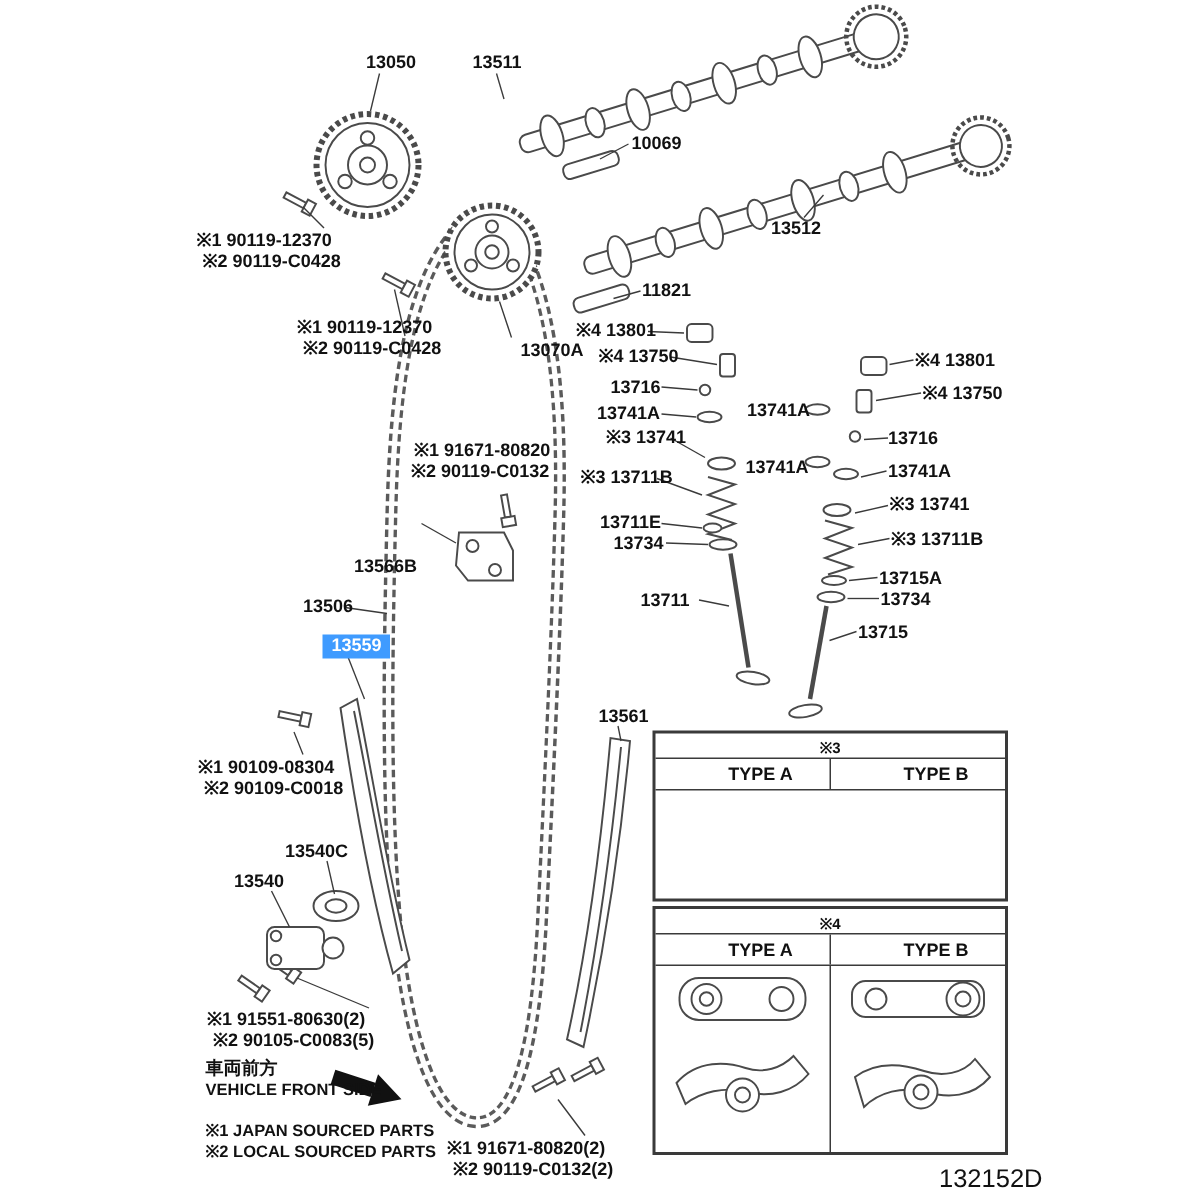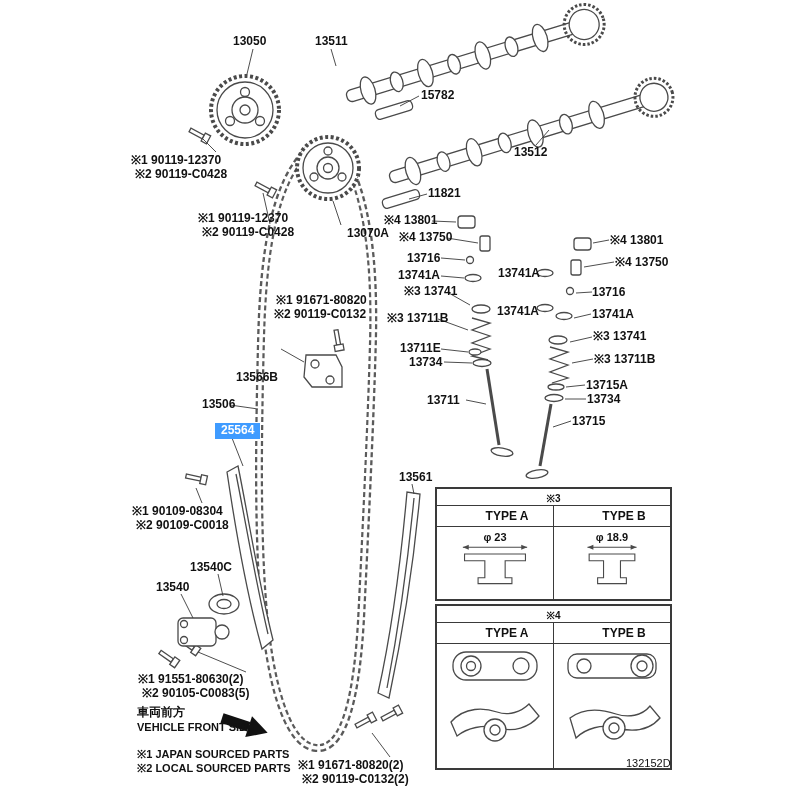--- a/index.html
+++ b/index.html
@@ -212,23 +212,23 @@
     <line x1="592" y1="337" x2="570" y2="342"></line>
     <line x1="593" y1="359" x2="572" y2="363"></line>
     <line x1="585" y1="385" x2="566" y2="387"></line>
     <line x1="586" y1="399" x2="565" y2="399"></line>
     <line x1="609" y1="240" x2="593" y2="243"></line>
     <line x1="614" y1="262" x2="584" y2="267"></line>
   </g>
 </svg>
 
 <div id="labels-layer">
-    <div class="label" style="left: 233px; top: 35px;">13050</div>
+    <div class="label" style="left: 244px; top: 35px;">13050</div>
     <div class="label" style="left: 315px; top: 35px;">13511</div>
-    <div class="label" style="left: 421px; top: 89px;">15782</div>
+    <div class="label" style="left: 421px; top: 89px;">10069</div>
     <div class="label" style="left: 514px; top: 146px;">13512</div>
     <div class="label" style="left: 131px; top: 154px;">※1 90119-12370</div>
     <div class="label" style="left: 135px; top: 168px;">※2 90119-C0428</div>
     <div class="label" style="left: 428px; top: 187px;">11821</div>
     <div class="label" style="left: 198px; top: 212px;">※1 90119-12370</div>
     <div class="label" style="left: 202px; top: 226px;">※2 90119-C0428</div>
     <div class="label" style="left: 313px; top: 227px; margin-left: 34px;">13070A</div>
     <div class="label" style="left: 384px; top: 214px;">※4 13801</div>
     <div class="label" style="left: 399px; top: 231px;">※4 13750</div>
     <div class="label" style="left: 407px; top: 252px;">13716</div>
@@ -246,62 +246,42 @@
     <div class="label" style="left: 387px; top: 312px;">※3 13711B</div>
     <div class="label" style="left: 594px; top: 353px;">※3 13711B</div>
     <div class="label" style="left: 236px; top: 342px; margin-top: 29px;">13566B</div>
     <div class="label" style="left: 400px; top: 342px;">13711E</div>
     <div class="label" style="left: 409px; top: 356px;">13734</div>
     <div class="label" style="left: 586px; top: 379px;">13715A</div>
     <div class="label" style="left: 587px; top: 393px;">13734</div>
     <div class="label" style="left: 202px; top: 398px;">13506</div>
     <div class="label" style="left: 427px; top: 394px;">13711</div>
     <div class="label" style="left: 572px; top: 415px;">13715</div>
-    <div class="label hl" style="left: 215px; top: 423px;">25564</div>
+    <div class="label hl" style="left: 215px; top: 423px;">13559</div>
     <div class="label" style="left: 399px; top: 471px;">13561</div>
     <div class="label" style="left: 132px; top: 505px;">※1 90109-08304</div>
     <div class="label" style="left: 136px; top: 519px;">※2 90109-C0018</div>
     <div class="label" style="left: 190px; top: 561px;">13540C</div>
     <div class="label" style="left: 156px; top: 581px;">13540</div>
     <div class="label" style="left: 138px; top: 673px;">※1 91551-80630(2)</div>
     <div class="label" style="left: 142px; top: 687px;">※2 90105-C0083(5)</div>
     <div class="label" style="left: 137px; top: 706px; font-size: 12px;">車両前方</div>
     <div class="label" style="left: 137px; top: 721px; font-size: 11px;">VEHICLE FRONT SIDE</div>
     <div class="label" style="left: 137px; top: 748px; font-size: 11px;">※1  JAPAN SOURCED PARTS</div>
     <div class="label" style="left: 137px; top: 762px; font-size: 11px;">※2  LOCAL SOURCED PARTS</div>
     <div class="label" style="left: 298px; top: 759px;">※1 91671-80820(2)</div>
     <div class="label" style="left: 302px; top: 773px;">※2 90119-C0132(2)</div>
-    <div class="label plain" style="left: 626px; top: 757px; font-size: 11px;">132152D</div>
+    <div class="label plain" style="left: 626px; top: 777px; font-size: 17px;">132152D</div>
   </div>
 
 <div class="ptable" style="left:435px;top:487px;width:237px;height:114px">
   <div class="pt-ref">※3</div>
   <div class="pt-row pt-cols">
     <div class="pt-colh brd pt-cell">TYPE A</div>
     <div class="pt-colh pt-cell">TYPE B</div>
-  </div>
-  <div class="pt-row pt-body" style="flex:1">
-    <div class="pt-cell brd">
-      <div class="dim">φ 23</div>
-      <svg width="100" height="44" viewBox="0 0 100 52">
-        <line x1="12" y1="5" x2="88" y2="5" class="ln"></line>
-        <path d="M12,5 l7,-3 v6 z" fill="#4a4a4a"></path>
-        <path d="M88,5 l-7,-3 v6 z" fill="#4a4a4a"></path>
-        <path d="M14,13 h72 v8 h-24 v20 h8 v7 h-40 v-7 h8 v-20 h-24 z" class="fil"></path>
-      </svg>
-    </div>
-    <div class="pt-cell">
-      <div class="dim">φ 18.9</div>
-      <svg width="100" height="44" viewBox="0 0 100 52">
-        <line x1="21" y1="5" x2="79" y2="5" class="ln"></line>
-        <path d="M21,5 l7,-3 v6 z" fill="#4a4a4a"></path>
-        <path d="M79,5 l-7,-3 v6 z" fill="#4a4a4a"></path>
-        <path d="M23,13 h54 v8 h-17 v20 h7 v7 h-34 v-7 h7 v-20 h-17 z" class="fil"></path>
-      </svg>
-    </div>
   </div>
 </div>
 
 <div class="ptable" style="left:435px;top:604px;width:237px;height:166px">
   <div class="pt-ref">※4</div>
   <div class="pt-row pt-cols">
     <div class="pt-colh brd pt-cell">TYPE A</div>
     <div class="pt-colh pt-cell">TYPE B</div>
   </div>
   <div class="pt-row pt-body" style="flex:1">

